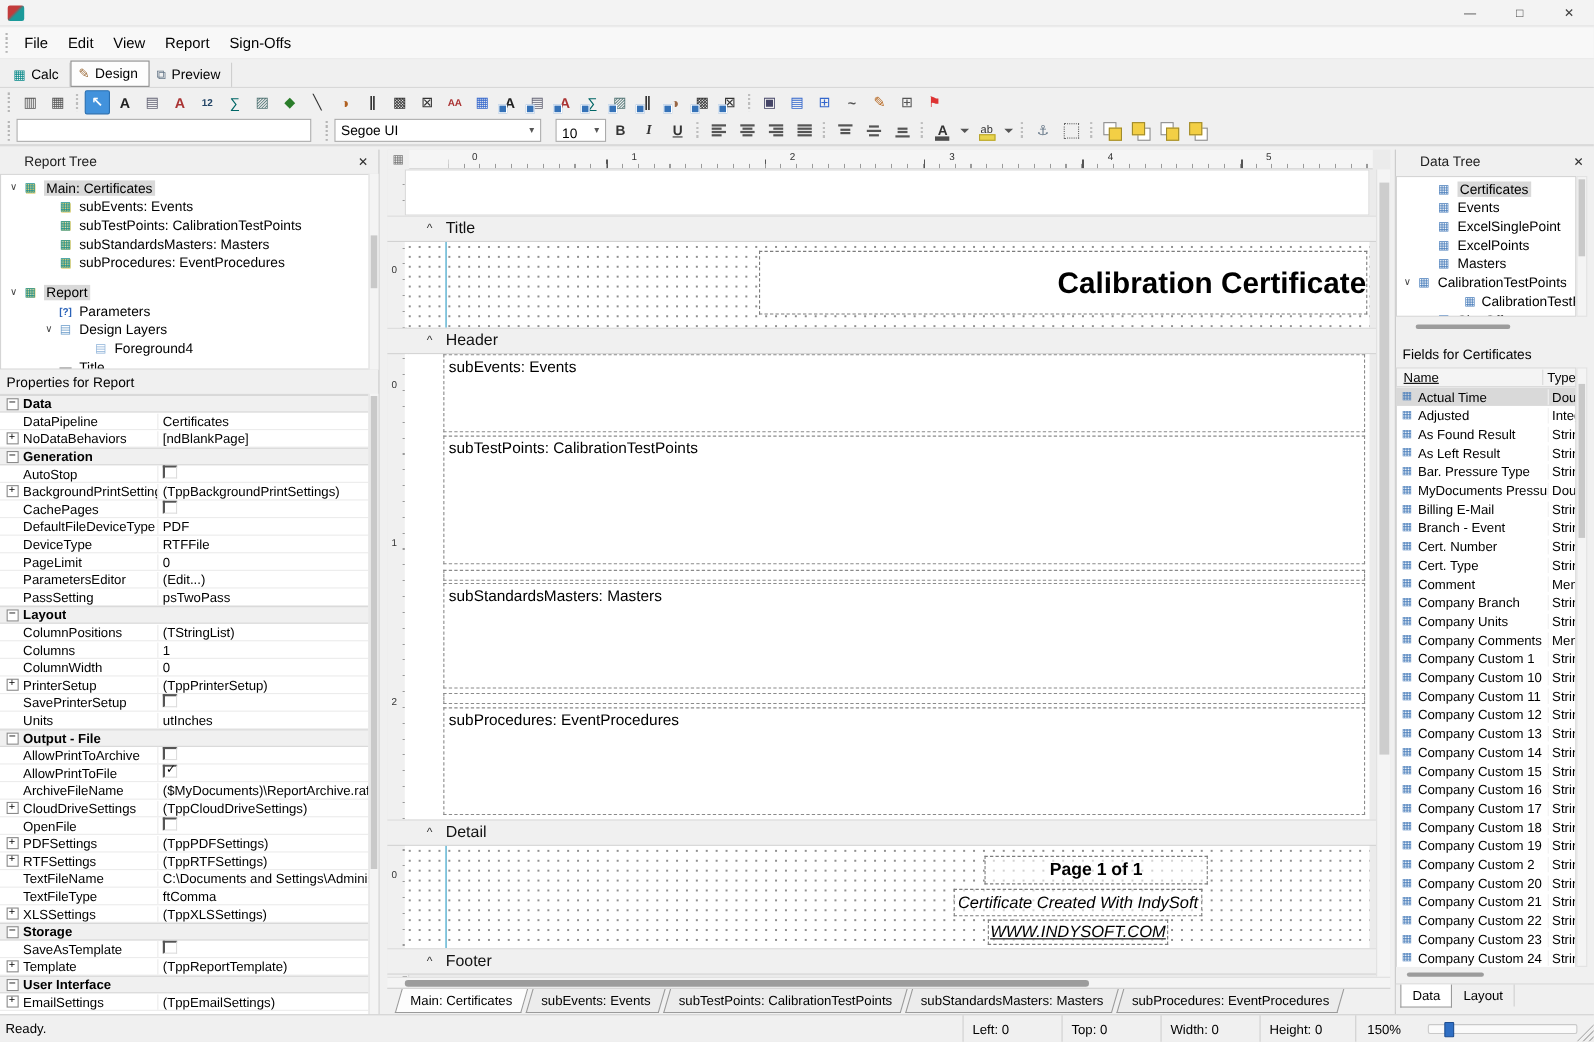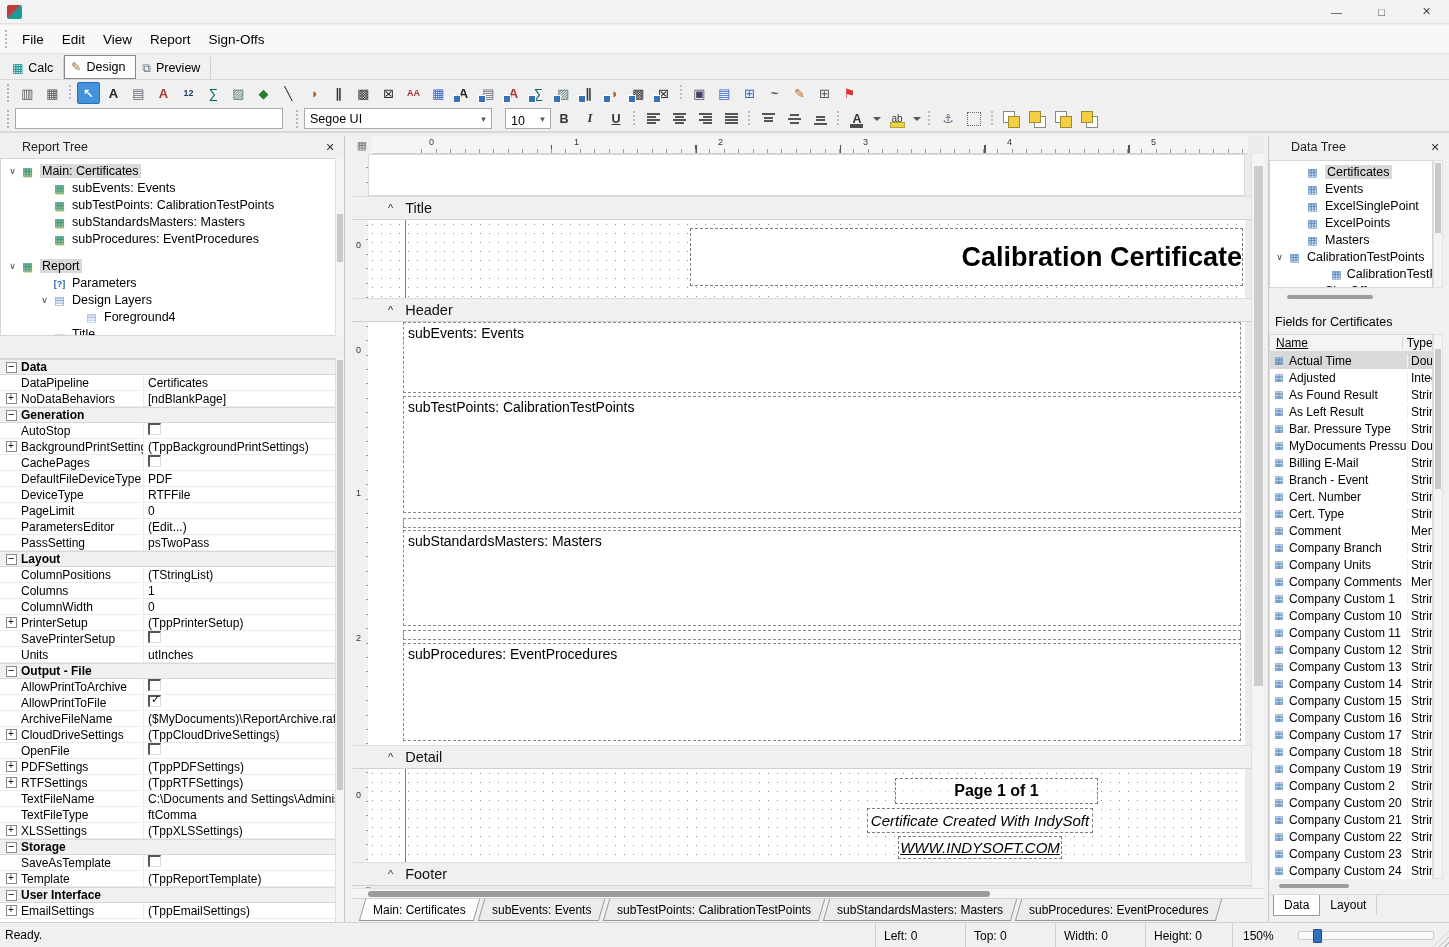--- a/index.html
+++ b/index.html
@@ -437,20 +437,21 @@
         <span class="chev"></span>
         <span class="ticon"></span>
         <span class="tlabel">Title</span>
       </div>
 
   </div>
   <div id="rtree-sb">
       <div class="thumb"></div>
     </div>
 
+  <div id="propslbl">Properties for Report</div>
   <div id="propgrid">
 
       <div class="prow" data-kind="sec">
         <span class="pexp"></span>
         <span class="pname nowrap">Data</span>
         <span class="pval nowrap">
           <span></span>
           
         </span>
       </div>

